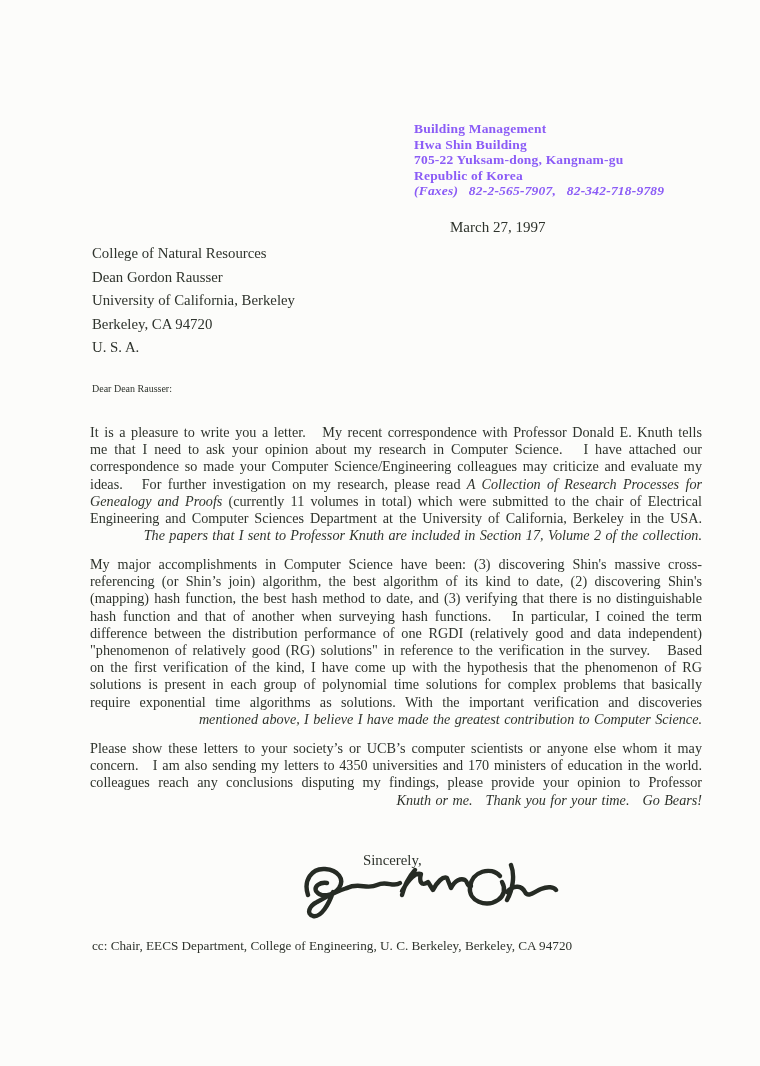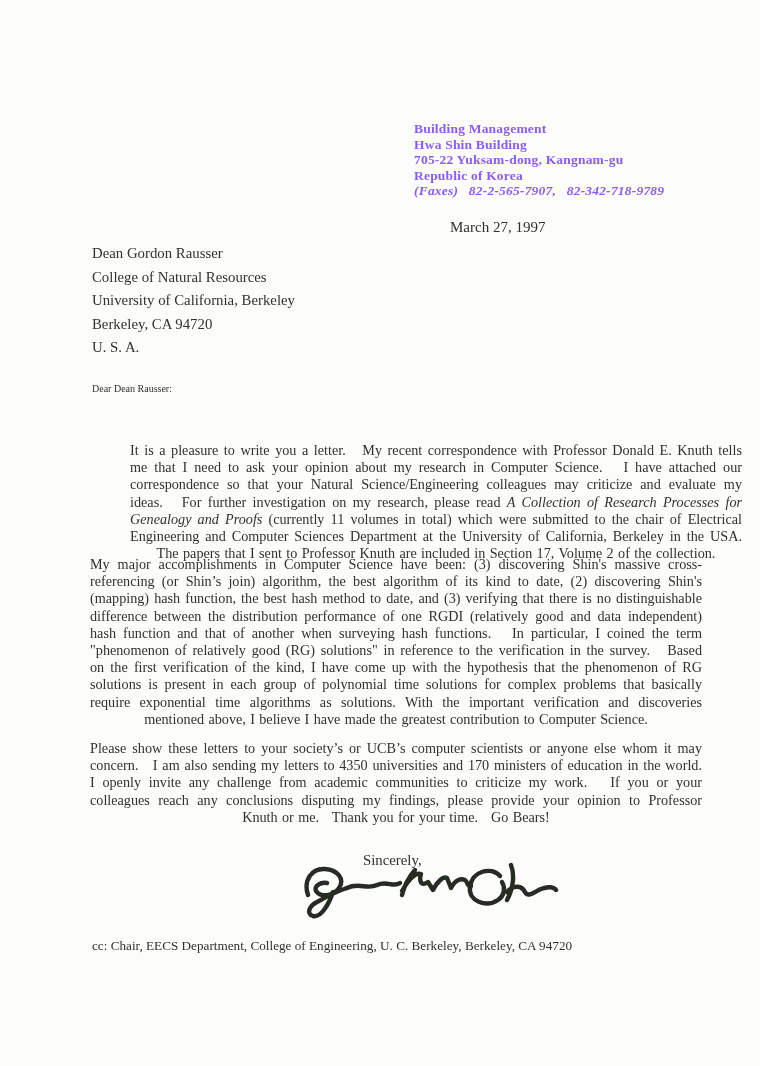--- a/index.html
+++ b/index.html
@@ -31,25 +31,25 @@
   .salutation{
     position:absolute;left:92px;top:380px;
     font-size:10px;line-height:18px;
   }
   
   .para{
     position:absolute;left:90px;width:612px;
     font-size:14.2px;line-height:17.2px;
     word-spacing:.8px;
   }
-  .p1{top:442px;margin-left:40px;}
+  .p1{top:424px;}
   .p2{top:556px;}
   .p3{top:740px;}
   .jl{text-align:justify;text-align-last:justify;}
-  .ll{text-align:center;}
+  .ll{text-align:right;font-style:italic;}
   .sincerely{
     position:absolute;left:363px;top:851px;
     font-size:14.8px;line-height:18px;text-align:center;
   }
   .signature{
     position:absolute;left:302px;top:862px;
     width:258px;height:58px;
   }
   .signed{
     position:absolute;left:337px;top:920px;
@@ -70,56 +70,55 @@
     <div>Building Management</div>
     <div>Hwa Shin Building</div>
     <div>705-22 Yuksam-dong, Kangnam-gu</div>
     <div>Republic of Korea</div>
     <div class="fax">(Faxes)&nbsp;&nbsp; 82-2-565-7907,&nbsp;&nbsp; 82-342-718-9789</div>
   </div>
 
   <div class="date">March 27, 1997</div>
 
   <div class="recipient">
+    <div>College of Natural Resources</div>
     <div>Dean Gordon Rausser</div>
-    <div>College of Natural Resources</div>
     <div>University of California, Berkeley</div>
     <div>Berkeley, CA 94720</div>
     <div>U. S. A.</div>
   </div>
 
   <div class="salutation">Dear Dean Rausser:</div>
 
   <div class="para p1">
     <div class="jl">It is a pleasure to write you a letter. &nbsp; My recent correspondence with Professor Donald E. Knuth tells</div>
     <div class="jl">me that I need to ask your opinion about my research in Computer Science. &nbsp; I have attached our</div>
-    <div class="jl">correspondence so that your Natural Science/Engineering colleagues may criticize and evaluate my</div>
+    <div class="jl">correspondence so made your Computer Science/Engineering colleagues may criticize and evaluate my</div>
     <div class="jl">ideas. &nbsp; For further investigation on my research, please read <i>A Collection of Research Processes for</i></div>
     <div class="jl"><i>Genealogy and Proofs</i> (currently 11 volumes in total) which were submitted to the chair of Electrical</div>
     <div class="jl">Engineering and Computer Sciences Department at the University of California, Berkeley in the USA.</div>
     <div class="ll">The papers that I sent to Professor Knuth are included in Section 17, Volume 2 of the collection.</div>
   </div>
 
   <div class="para p2">
     <div class="jl">My major accomplishments in Computer Science have been: (3) discovering Shin's massive cross-</div>
     <div class="jl">referencing (or Shin’s join) algorithm, the best algorithm of its kind to date, (2) discovering Shin's</div>
     <div class="jl">(mapping) hash function, the best hash method to date, and (3) verifying that there is no distinguishable</div>
+    <div class="jl">hash function and that of another when surveying hash functions. &nbsp; In particular, I coined the term</div>
     <div class="jl">difference between the distribution performance of one RGDI (relatively good and data independent)</div>
-    <div class="jl">hash function and that of another when surveying hash functions. &nbsp; In particular, I coined the term</div>
     <div class="jl">"phenomenon of relatively good (RG) solutions" in reference to the verification in the survey. &nbsp; Based</div>
     <div class="jl">on the first verification of the kind, I have come up with the hypothesis that the phenomenon of RG</div>
     <div class="jl">solutions is present in each group of polynomial time solutions for complex problems that basically</div>
     <div class="jl">require exponential time algorithms as solutions. With the important verification and discoveries</div>
     <div class="ll">mentioned above, I believe I have made the greatest contribution to Computer Science.</div>
   </div>
 
   <div class="para p3">
     <div class="jl">Please show these letters to your society’s or UCB’s computer scientists or anyone else whom it may</div>
     <div class="jl">concern. &nbsp; I am also sending my letters to 4350 universities and 170 ministers of education in the world.</div>
-    <div class="jl">I openly invite any challenge from academic communities to criticize my work. &nbsp; If you or your</div>
     <div class="jl">colleagues reach any conclusions disputing my findings, please provide your opinion to Professor</div>
     <div class="ll">Knuth or me. &nbsp; Thank you for your time. &nbsp; Go Bears!</div>
   </div>
 
   <div class="sincerely">Sincerely,</div>
 
   <svg class="signature" viewBox="0 0 258 58" fill="none" stroke="#262b24" stroke-width="4.4" stroke-linecap="round" stroke-linejoin="round">
     <path d="M6,33 C1,18 10,6 23,7 C36,8 43,17 37,26 C31,34 19,36 14,29 C12,24 18,20 25,21"></path>
     <path d="M31,30 C27,42 19,56 11,54 C4,52 7,44 15,40 C24,35 35,29 45,26"></path>
     <path d="M45,26 C57,20 65,28 75,23 C85,18 91,26 98,21"></path>

